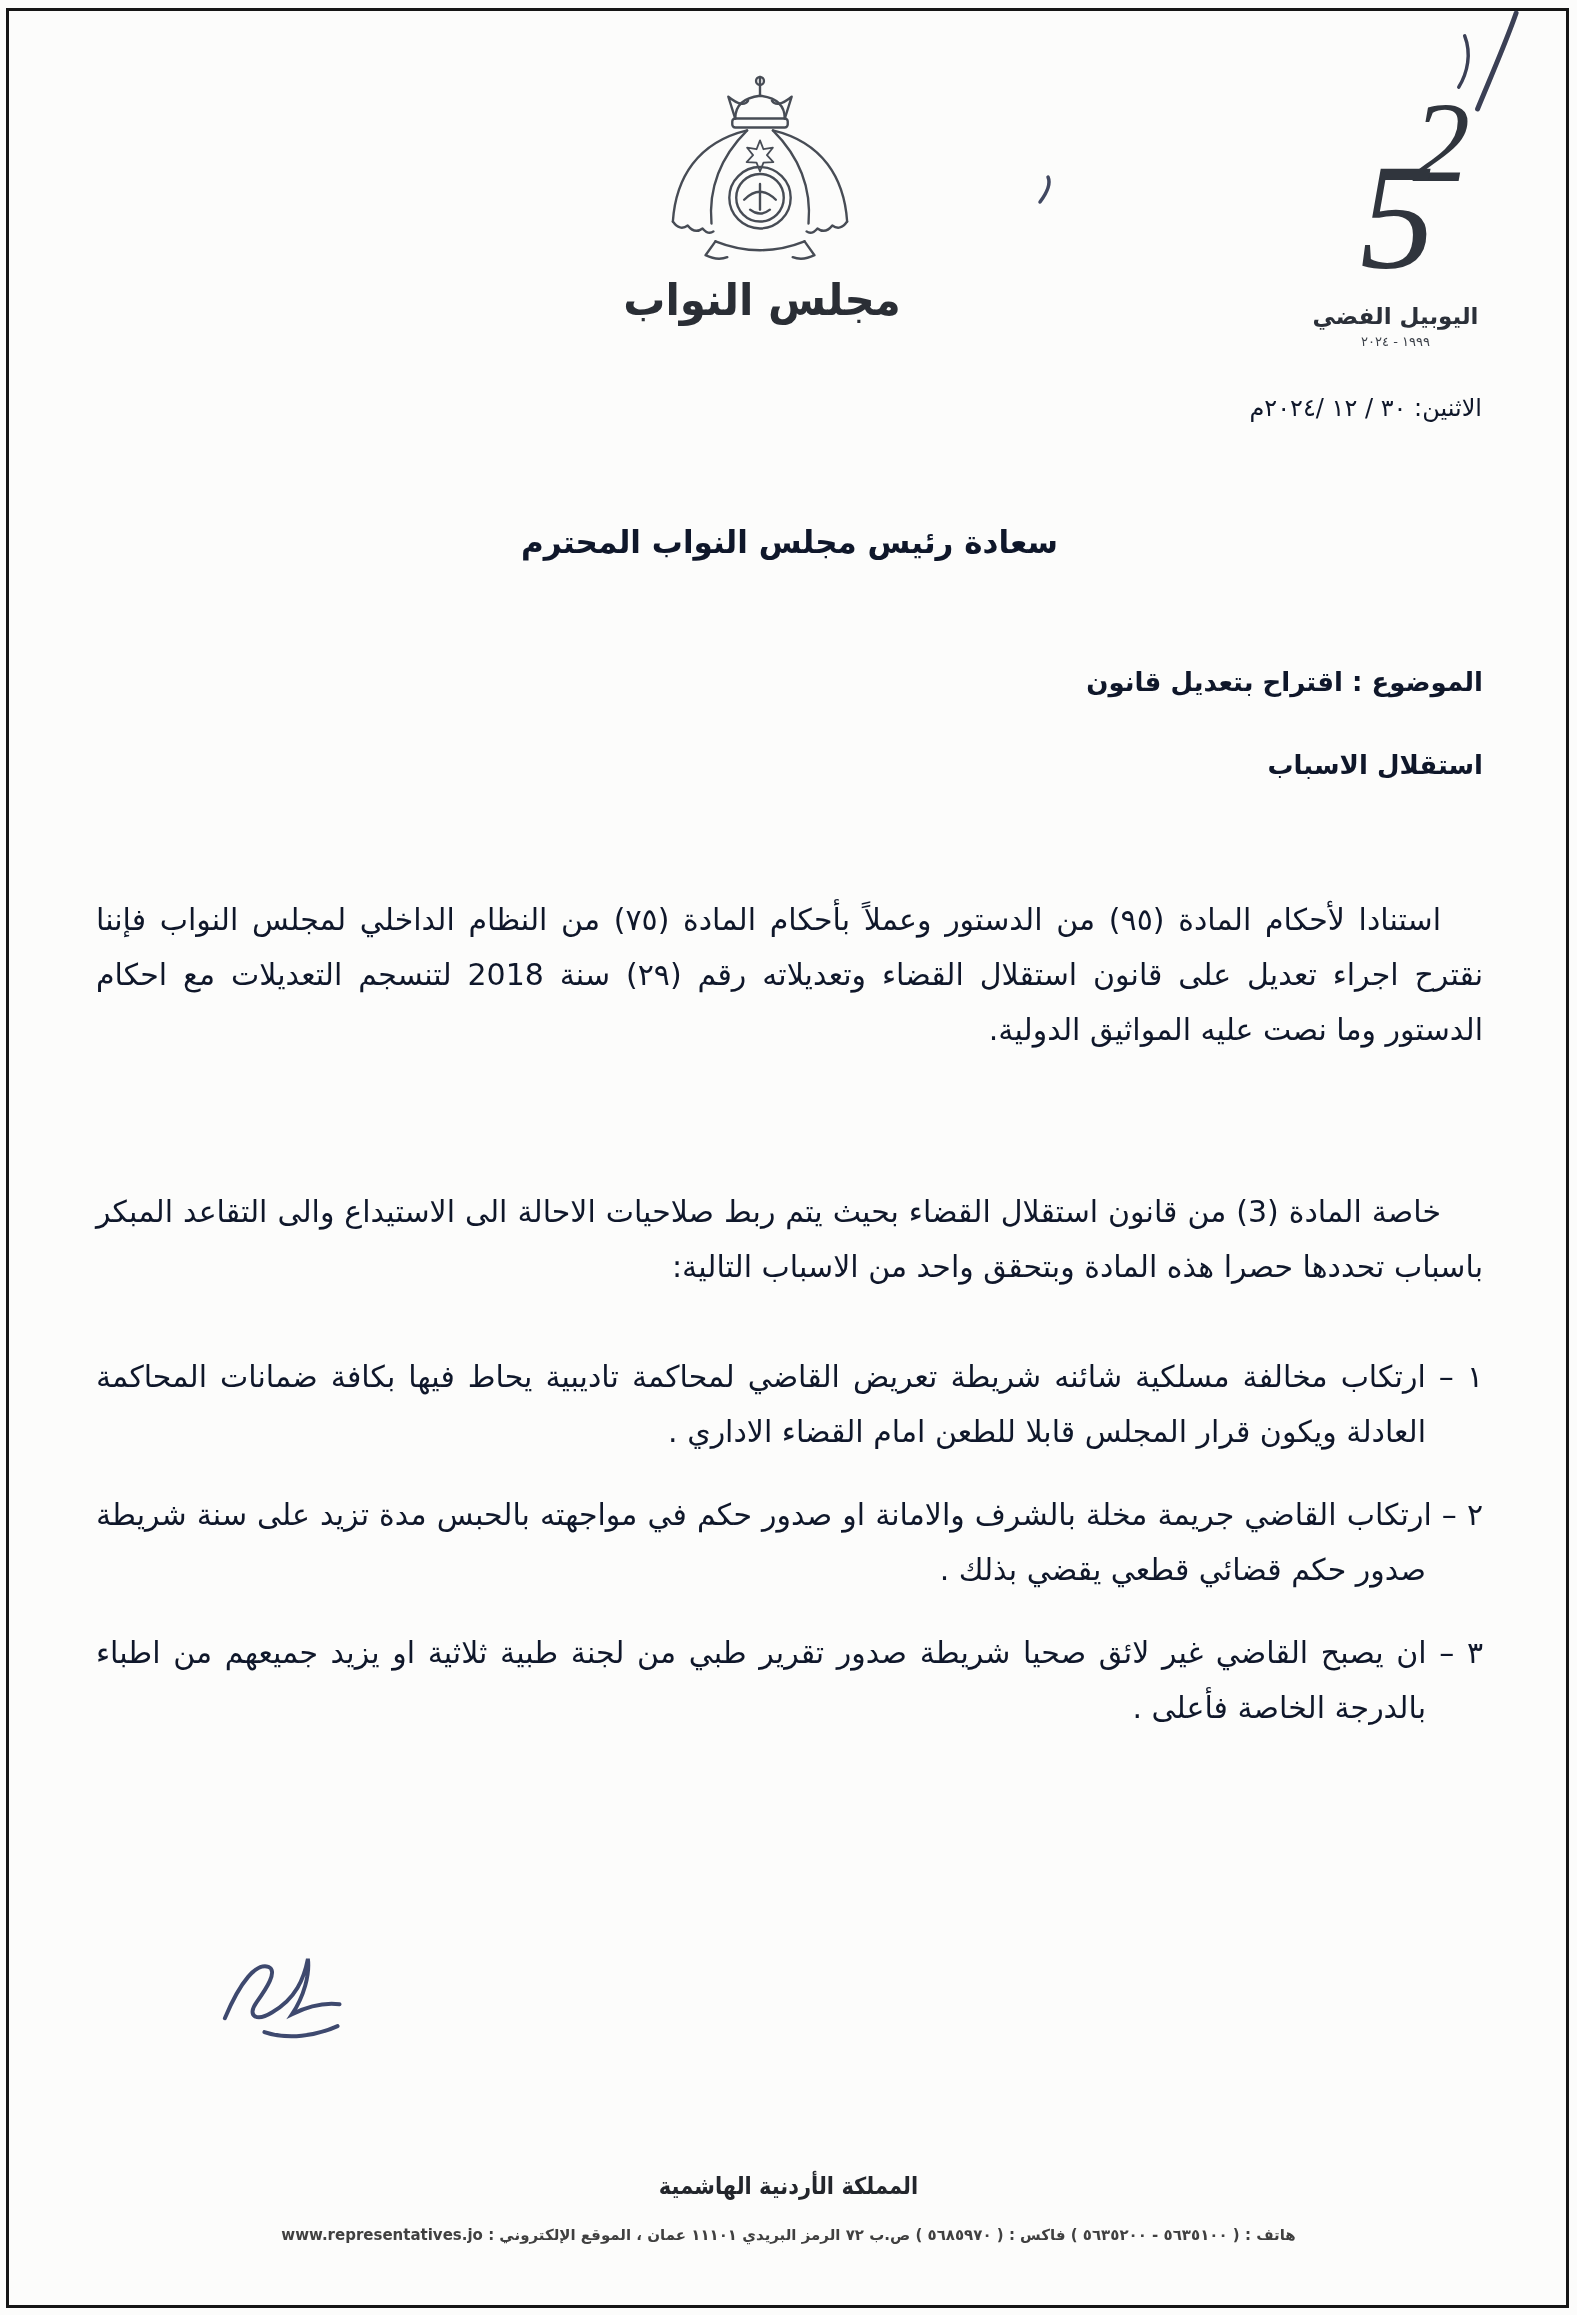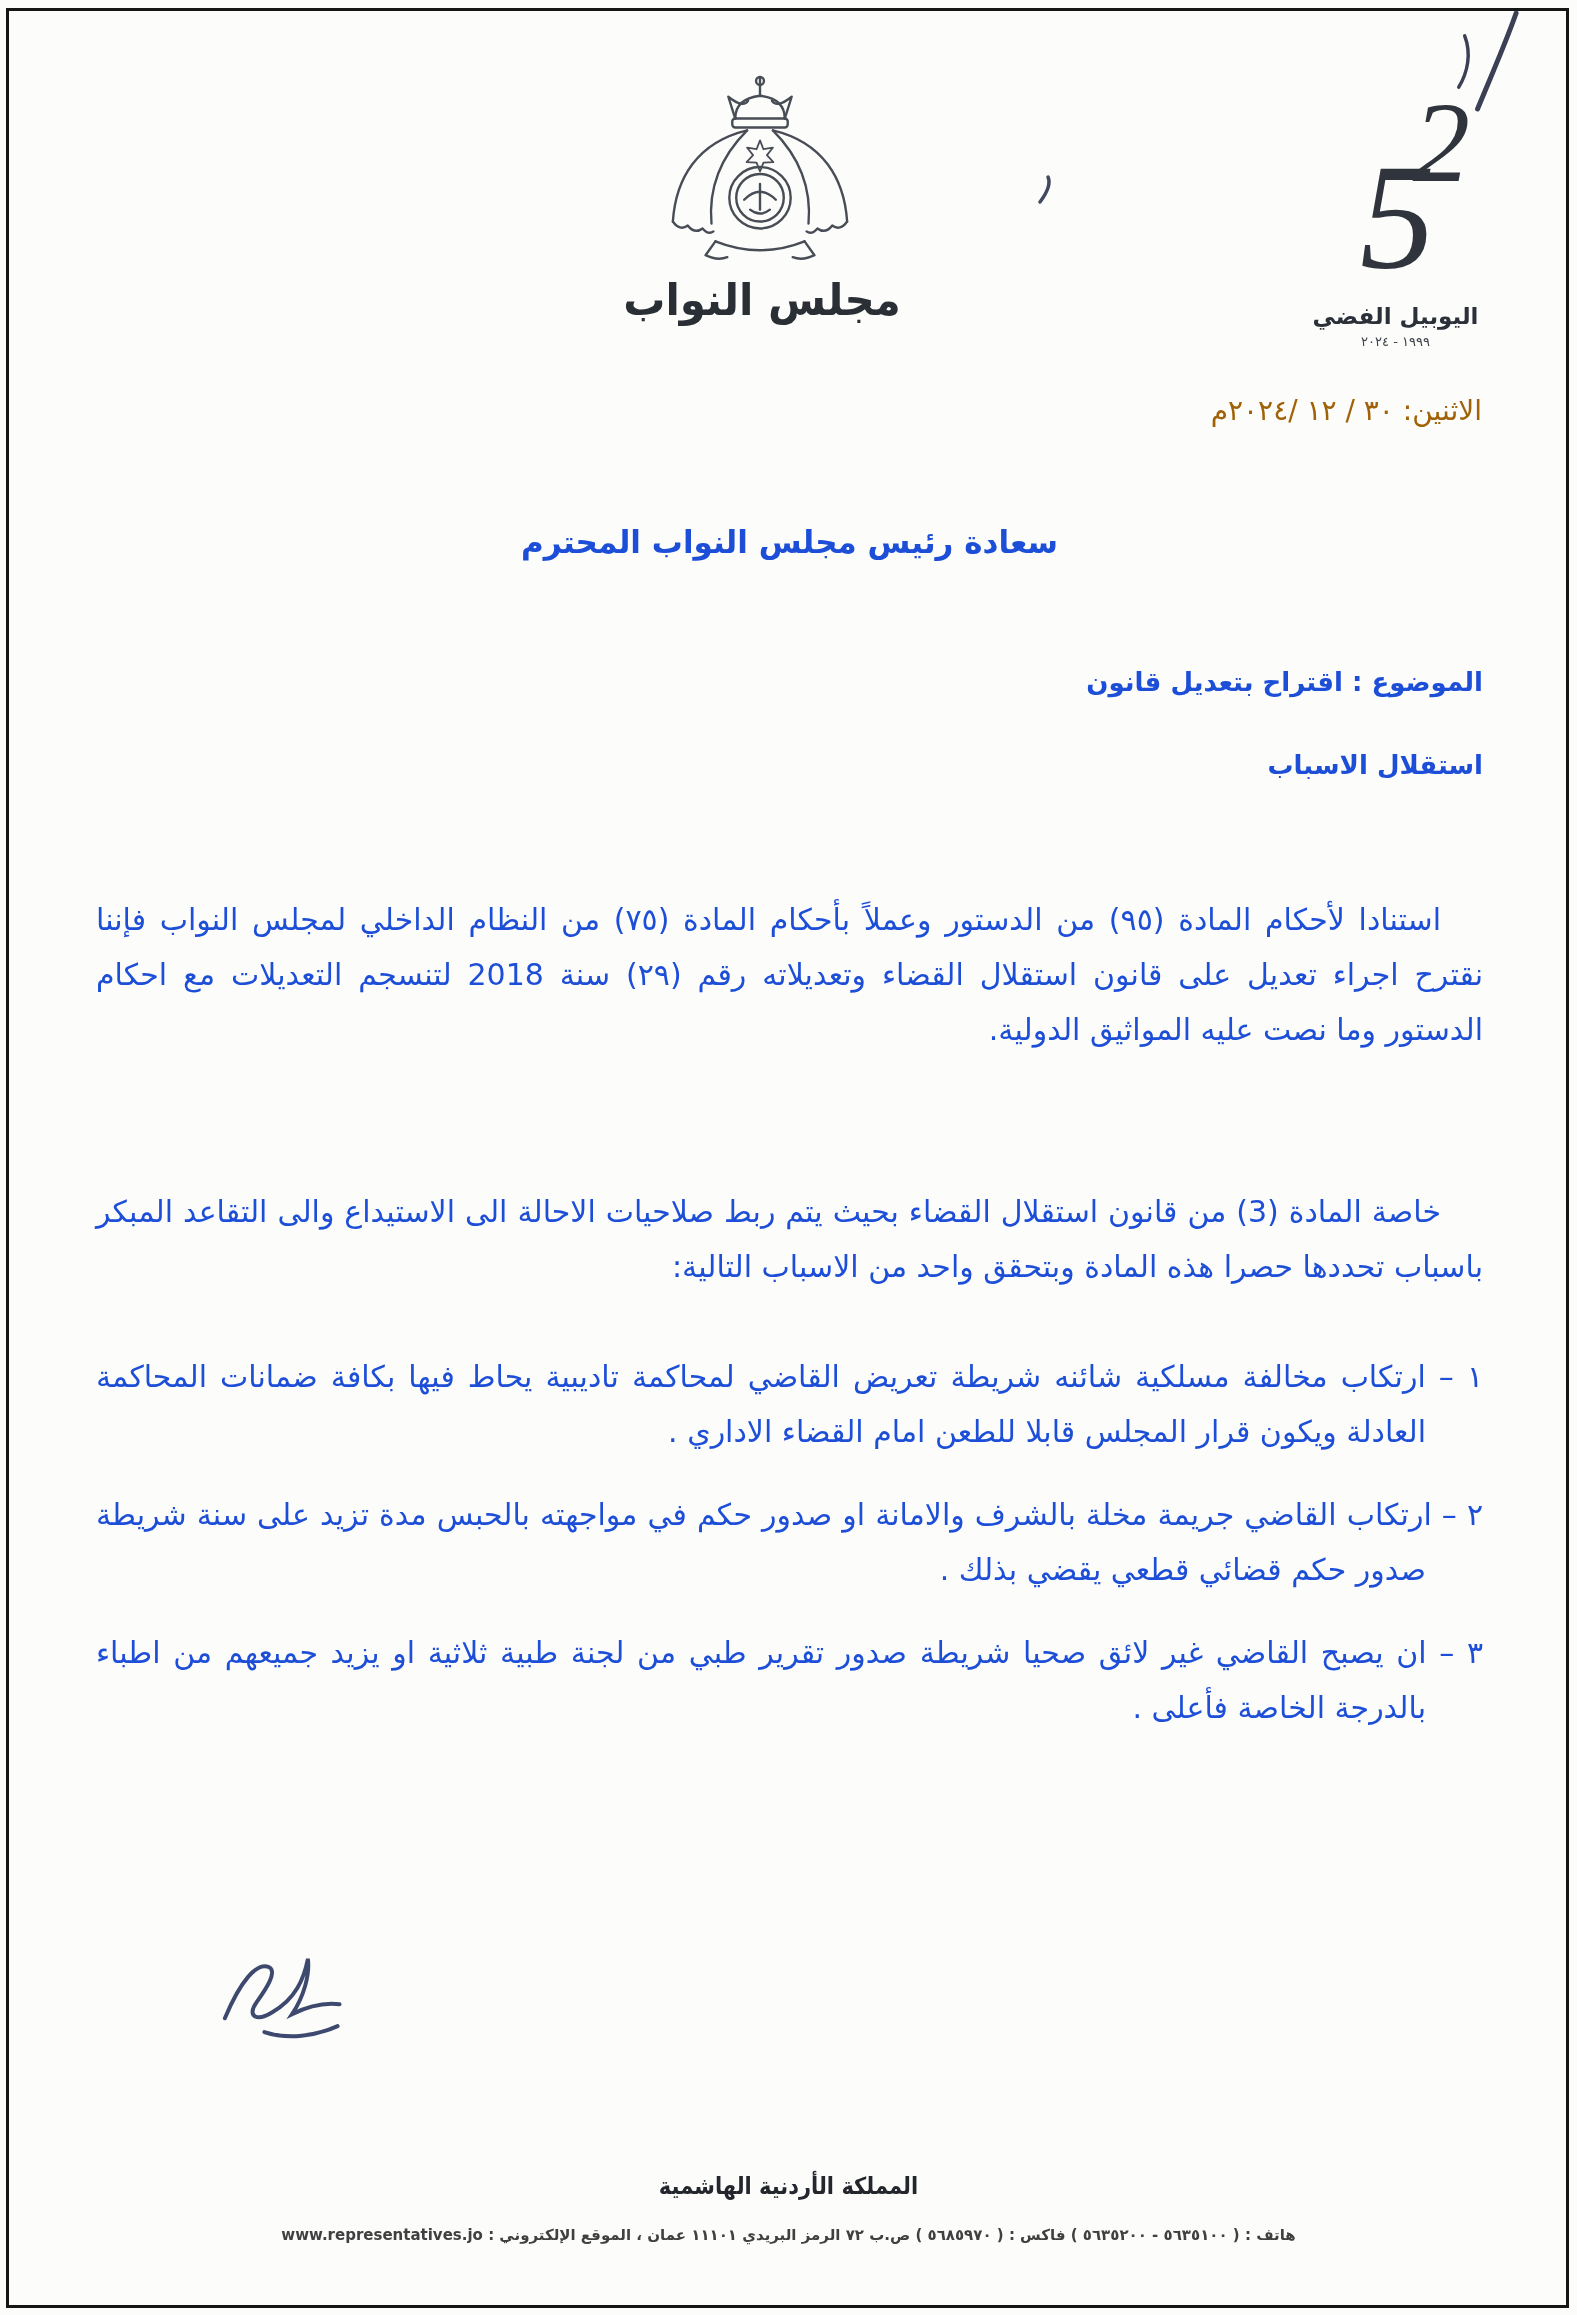--- a/index.html
+++ b/index.html
@@ -25,32 +25,32 @@
 
   .jubilee { position:absolute; top:85px; right:85px; width:193px; text-align:center; color:#30353d; }
   .j-digits { position:relative; height:210px; font-family:"Liberation Serif", serif; font-style:italic; }
   .j2 { position:absolute; top:0; right:22px; font-size:115px; line-height:1; font-weight:normal; }
   .j5 { position:absolute; top:57px; right:57px; font-size:150px; line-height:1; font-weight:normal; }
   .j-label { direction:rtl; font-size:23px; font-weight:bold; margin-top:8px; color:#2b3039; }
   .j-years { font-size:13px; letter-spacing:3px; margin-top:5px; color:#3a3f47; }
 
   .date-line {
     position:absolute; top:394px; right:95px;
-    direction:rtl; font-size:28px; color:#a16207;
+    direction:rtl; font-size:24px; color:#0f172a;
   }
 
   
   .pen-corner { position:absolute; top:10px; right:48px; }
   .pen-tick { position:absolute; top:174px; left:1032px; }
 
   
   .content {
     position:absolute; top:515px; right:94px; left:96px;
     direction:rtl; text-align:right;
-    font-size:30px; line-height:55px; color:#1d4ed8;
+    font-size:30px; line-height:55px; color:#0f172a;
   }
   .salutation { text-align:center; font-weight:bold; font-size:31px; }
   .subject { margin-top:85px; font-weight:bold; font-size:26px; }
   .subject-l2 { margin-top:28px; letter-spacing:1px; }
   .para { margin-top:99px; text-align:justify; text-indent:42px; }
   .para.p2 { margin-top:127px; }
   .item { margin-top:28px; text-align:justify; padding-right:57px; text-indent:-57px; }
   .item.i1 { margin-top:55px; }
 
   .signature { position:absolute; top:1923px; left:213px; }

